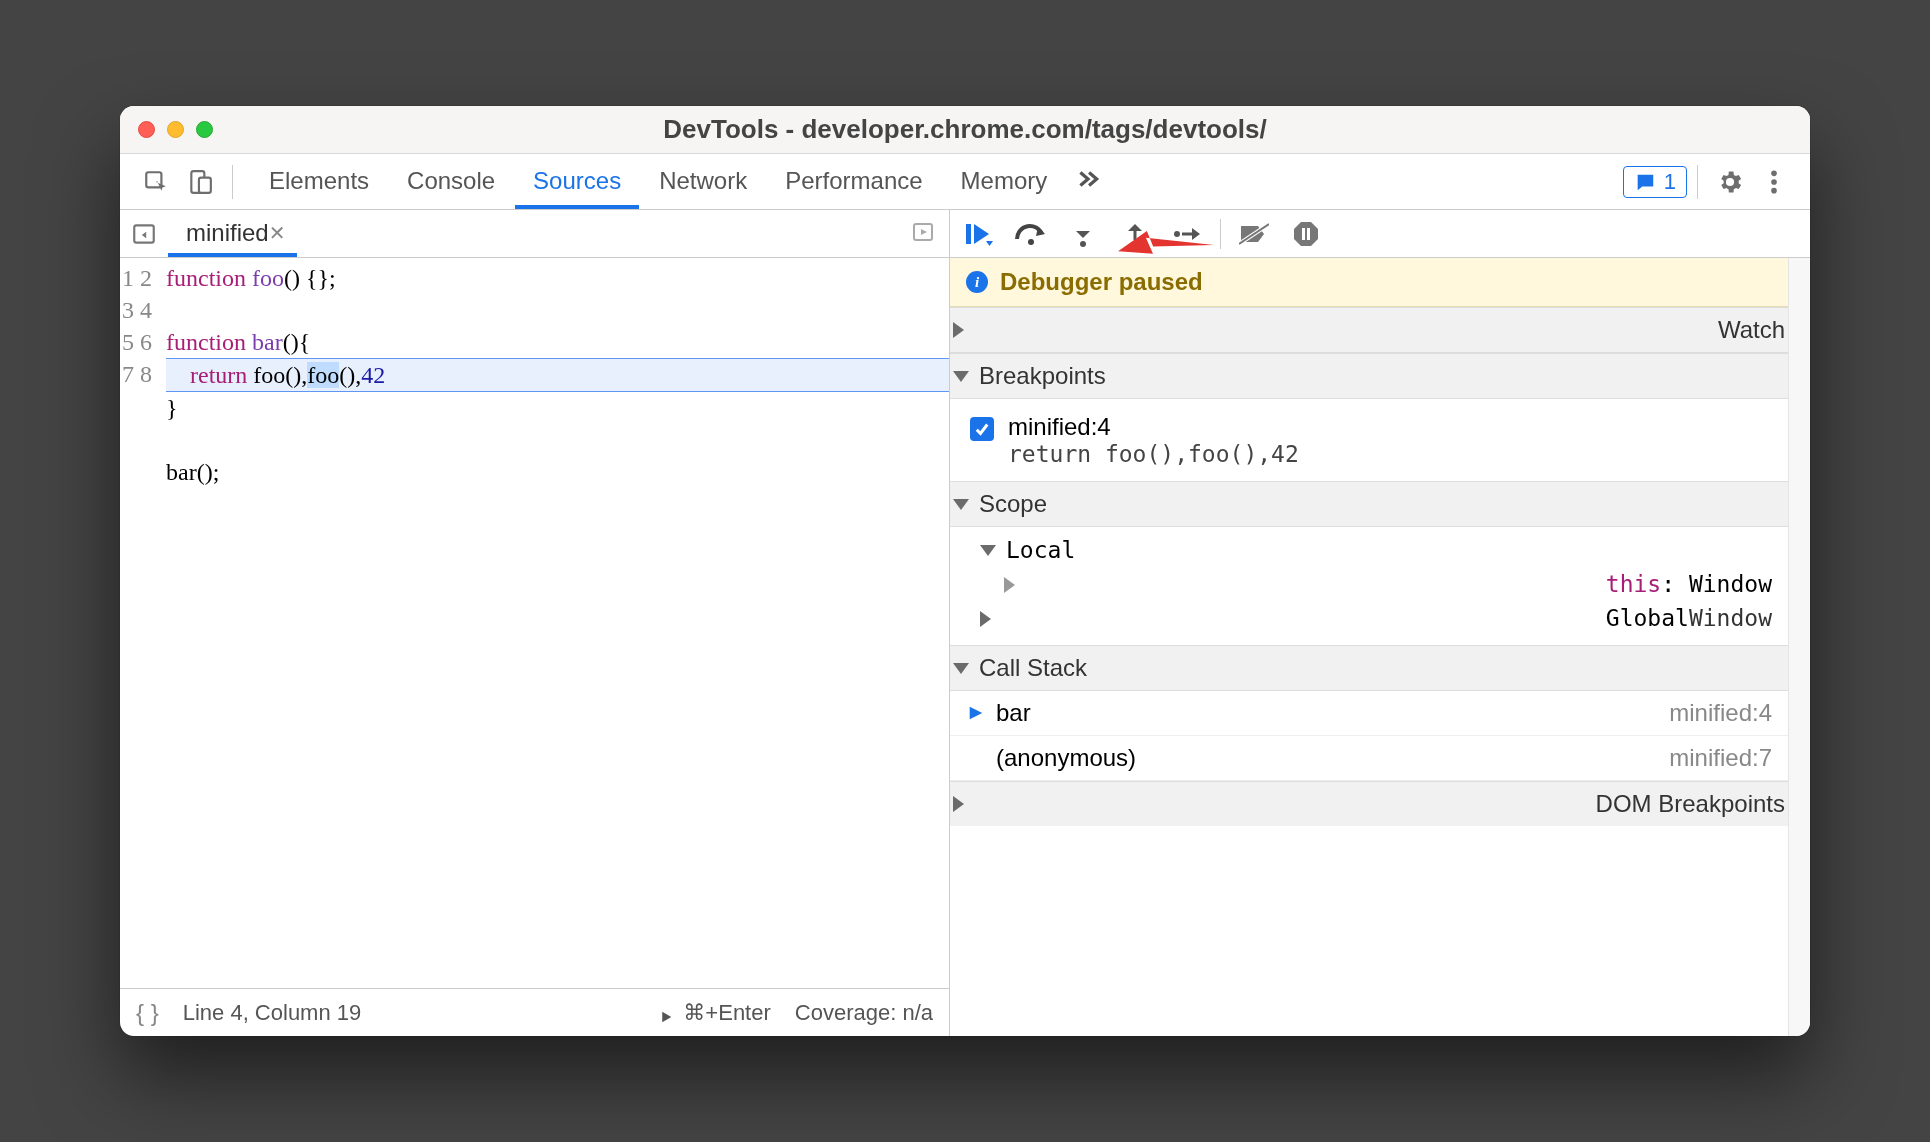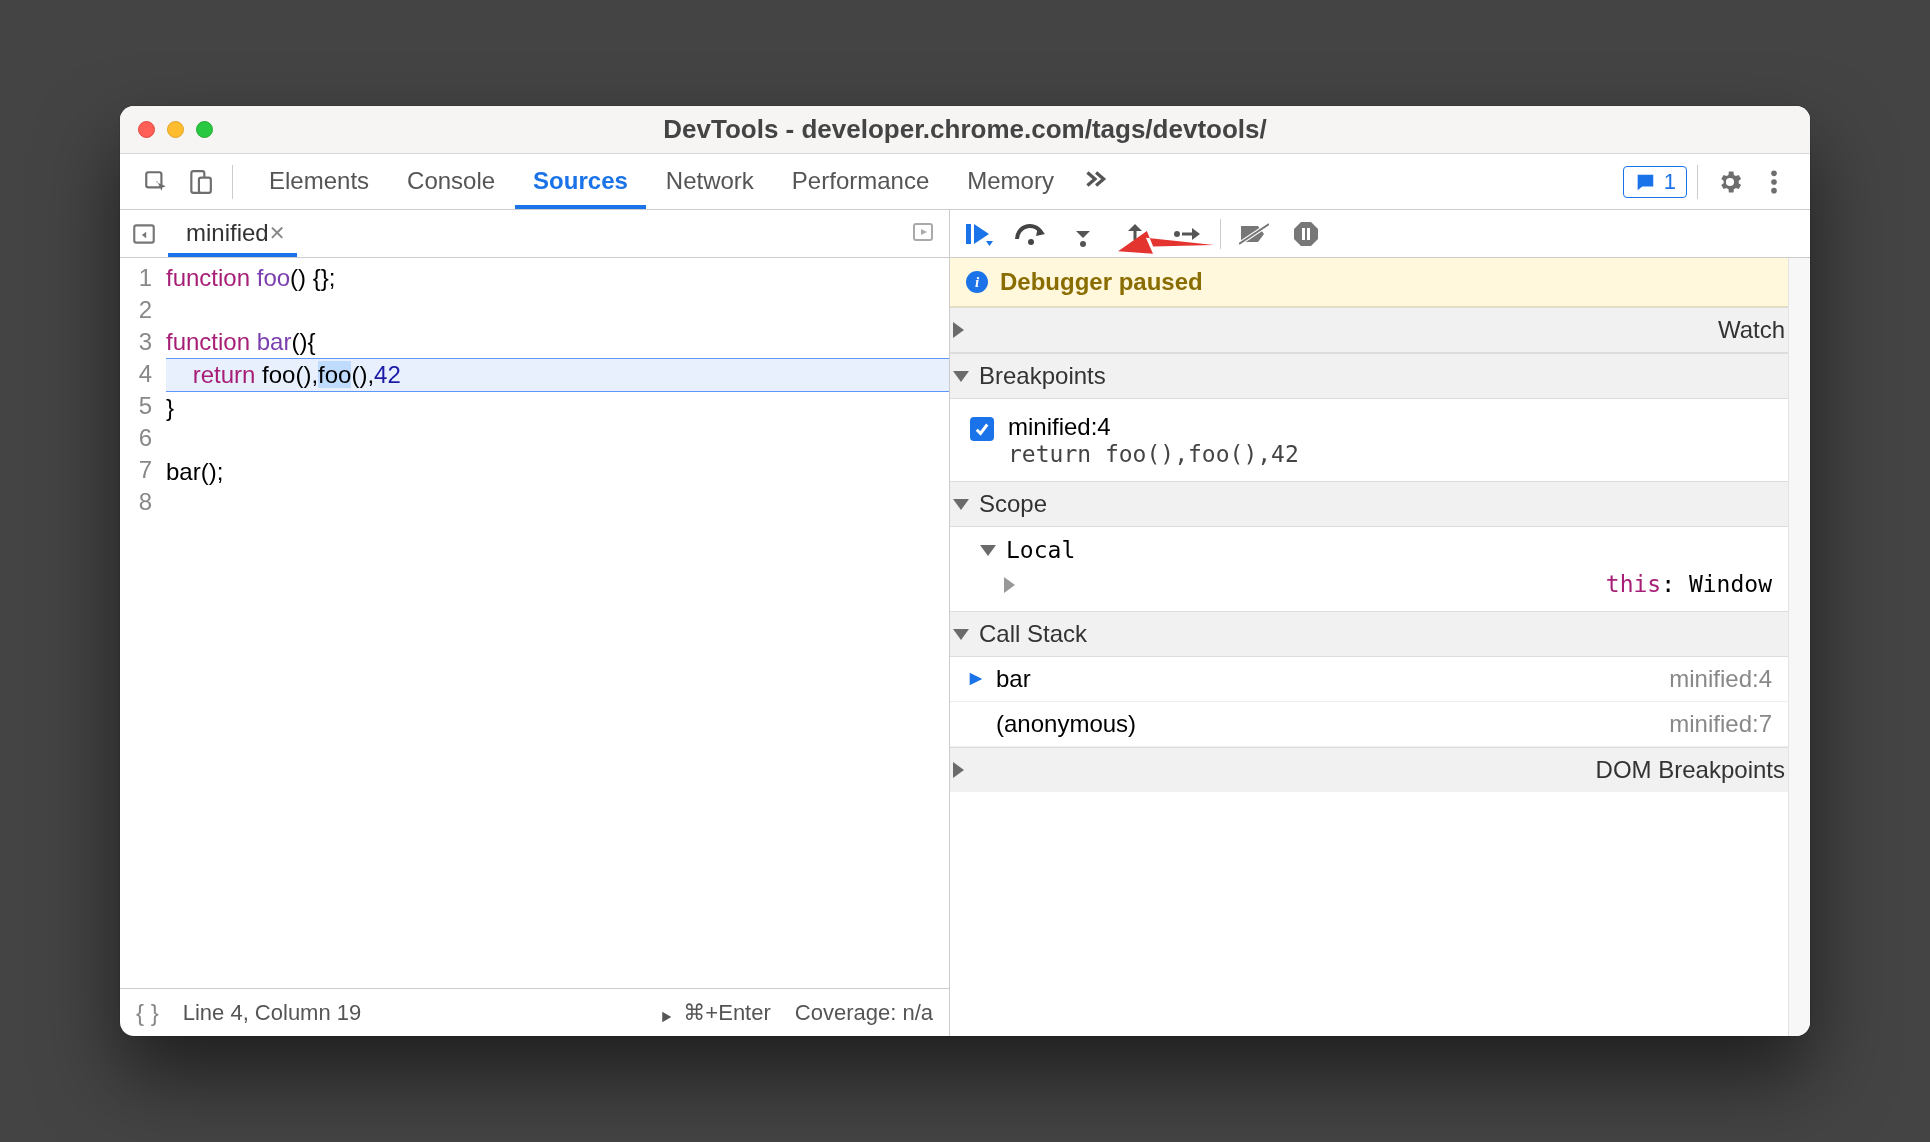--- a/index.html
+++ b/index.html
@@ -53,21 +53,21 @@
   .topbar .glyph { width: 44px; height: 44px; display:flex; align-items:center; justify-content:center; color:#6e6e6e;}
   .divider-v { width:1px; height:34px; background:#ccc; margin: 0 10px;}
   .tabs { display:flex; gap: 2px; margin-left: 8px;}
   .tab {
     padding: 12px 18px 10px;
     font-size: 24px;
     color: #555;
     border-bottom: 4px solid transparent;
     cursor: pointer;
   }
-  .tab.active { color:#1a73e8; border-bottom-color:#1a73e8; font-weight:700;}
+  .tab.active { color:#1a73e8; border-bottom-color:#1a73e8; font-weight:400;}
   .spacer { flex:1; }
   .issues-badge {
     display:flex; align-items:center; gap:8px;
     border:1px solid #1a73e8; border-radius:4px;
     padding: 2px 10px; color:#1a73e8; font-size:22px;
   }
   
   .split { flex:1; display:flex; min-height:0;}
   .left { width: 830px; border-right:1px solid #ccc; display:flex; flex-direction:column; min-height:0;}
   .right { flex:1; display:flex; flex-direction:column; min-height:0;}
@@ -76,21 +76,21 @@
   .files-bar { height:48px; border-bottom:1px solid #ccc; display:flex; align-items:center;}
   .files-bar .file-nav { width:48px; display:flex; align-items:center; justify-content:center; color:#777;}
   .file-tab {
     padding: 8px 12px 6px 18px; font-size:24px; color:#333; display:flex; align-items:center; 
     border-bottom:4px solid #1a73e8; height:100%;
   }
   .file-tab .close { color:#888; font-size:20px;}
   .files-bar .run-icon { margin-left:auto; margin-right:14px; color:#999;}
 
   
-  .code-area { flex:1; display:flex; font-family: Liberation Sans, sans-serif; font-size:24px; line-height:32px; overflow:hidden; background:#fff;}
+  .code-area { flex:1; display:flex; font-family: Liberation Serif, serif; font-size:24px; line-height:32px; overflow:hidden; background:#fff;}
   .gutter { width:40px; text-align:right; color:#888; padding: 4px 8px 0 0; background:#fff;}
   .code { flex:1; padding: 4px 0 0 6px; position:relative; white-space:pre;}
   .kw { color:#a71e77;}
   .fn { color:#7b3eaf;}
   .nm { color:#1a1aa6;}
   .code .exec-line { background:#e8f0fe; display:inline-block; width:100%; border-top:1px solid #5e97f6; border-bottom:1px solid #5e97f6;}
   .code .hilite { background:#bfdcff;}
   
   .statusbar { height:48px; border-top:1px solid #ccc; display:flex; align-items:center; padding:0 16px; font-size:22px; color:#555; gap:24px;}
   .statusbar .sb-spacer { flex:1; }
@@ -358,20 +358,25 @@
           </div>
           <div class="panel-body mono" style="padding:6px 16px 10px 16px">
             <div class="scope-row">
               <span class="tri down" style="margin-right:10px;margin-top:8px"></span>
               <span>Local</span>
             </div>
             <div class="scope-row sub">
               <span class="tri right" style="margin-right:10px;margin-top:6px;border-left-color:#999"></span>
               <span><span style="color:#a71e77">this</span>: <span>Window</span></span>
             </div>
+            <div class="scope-row">
+              <span class="tri right" style="margin-right:10px;margin-top:6px"></span>
+              <span>Global</span>
+              <span class="val">Window</span>
+            </div>
           </div>
 
           <div class="section-head">
             <span class="tri down"></span>
             <span>Call Stack</span>
           </div>
           <div>
             <div class="call-row">
               <span class="marker">
                 <svg width="18" height="18" viewBox="0 0 20 20" fill="#1a73e8">

